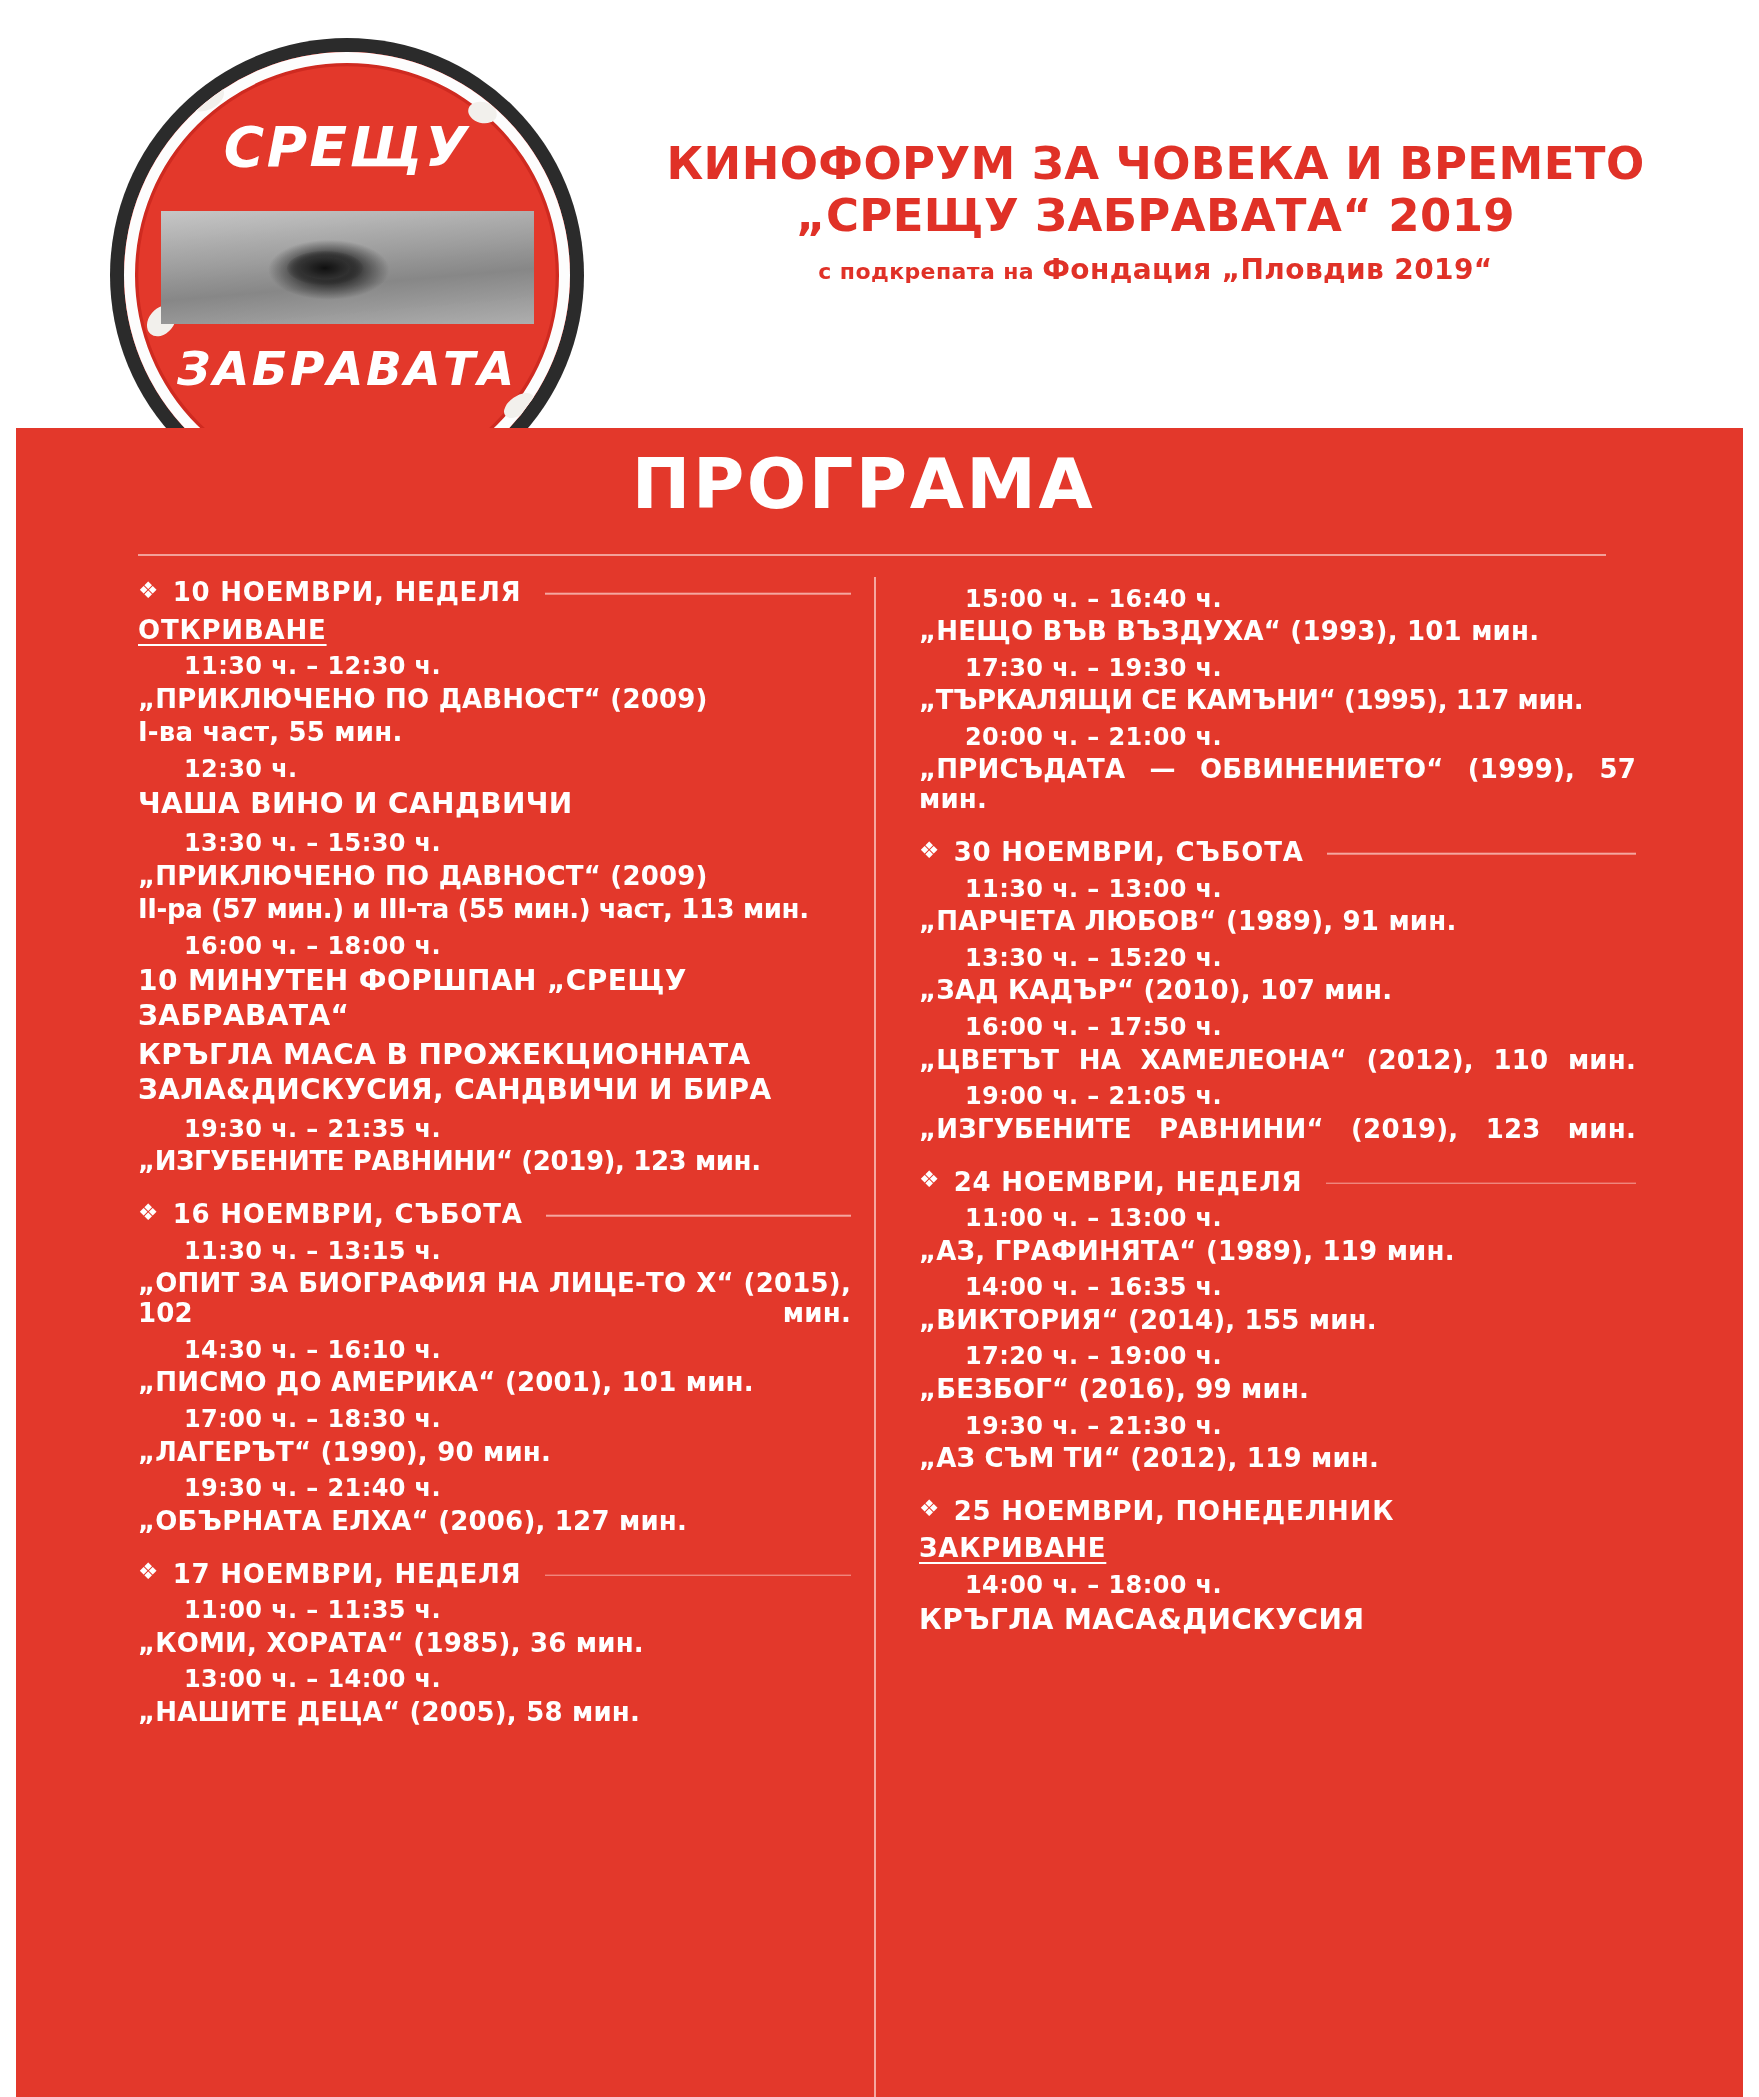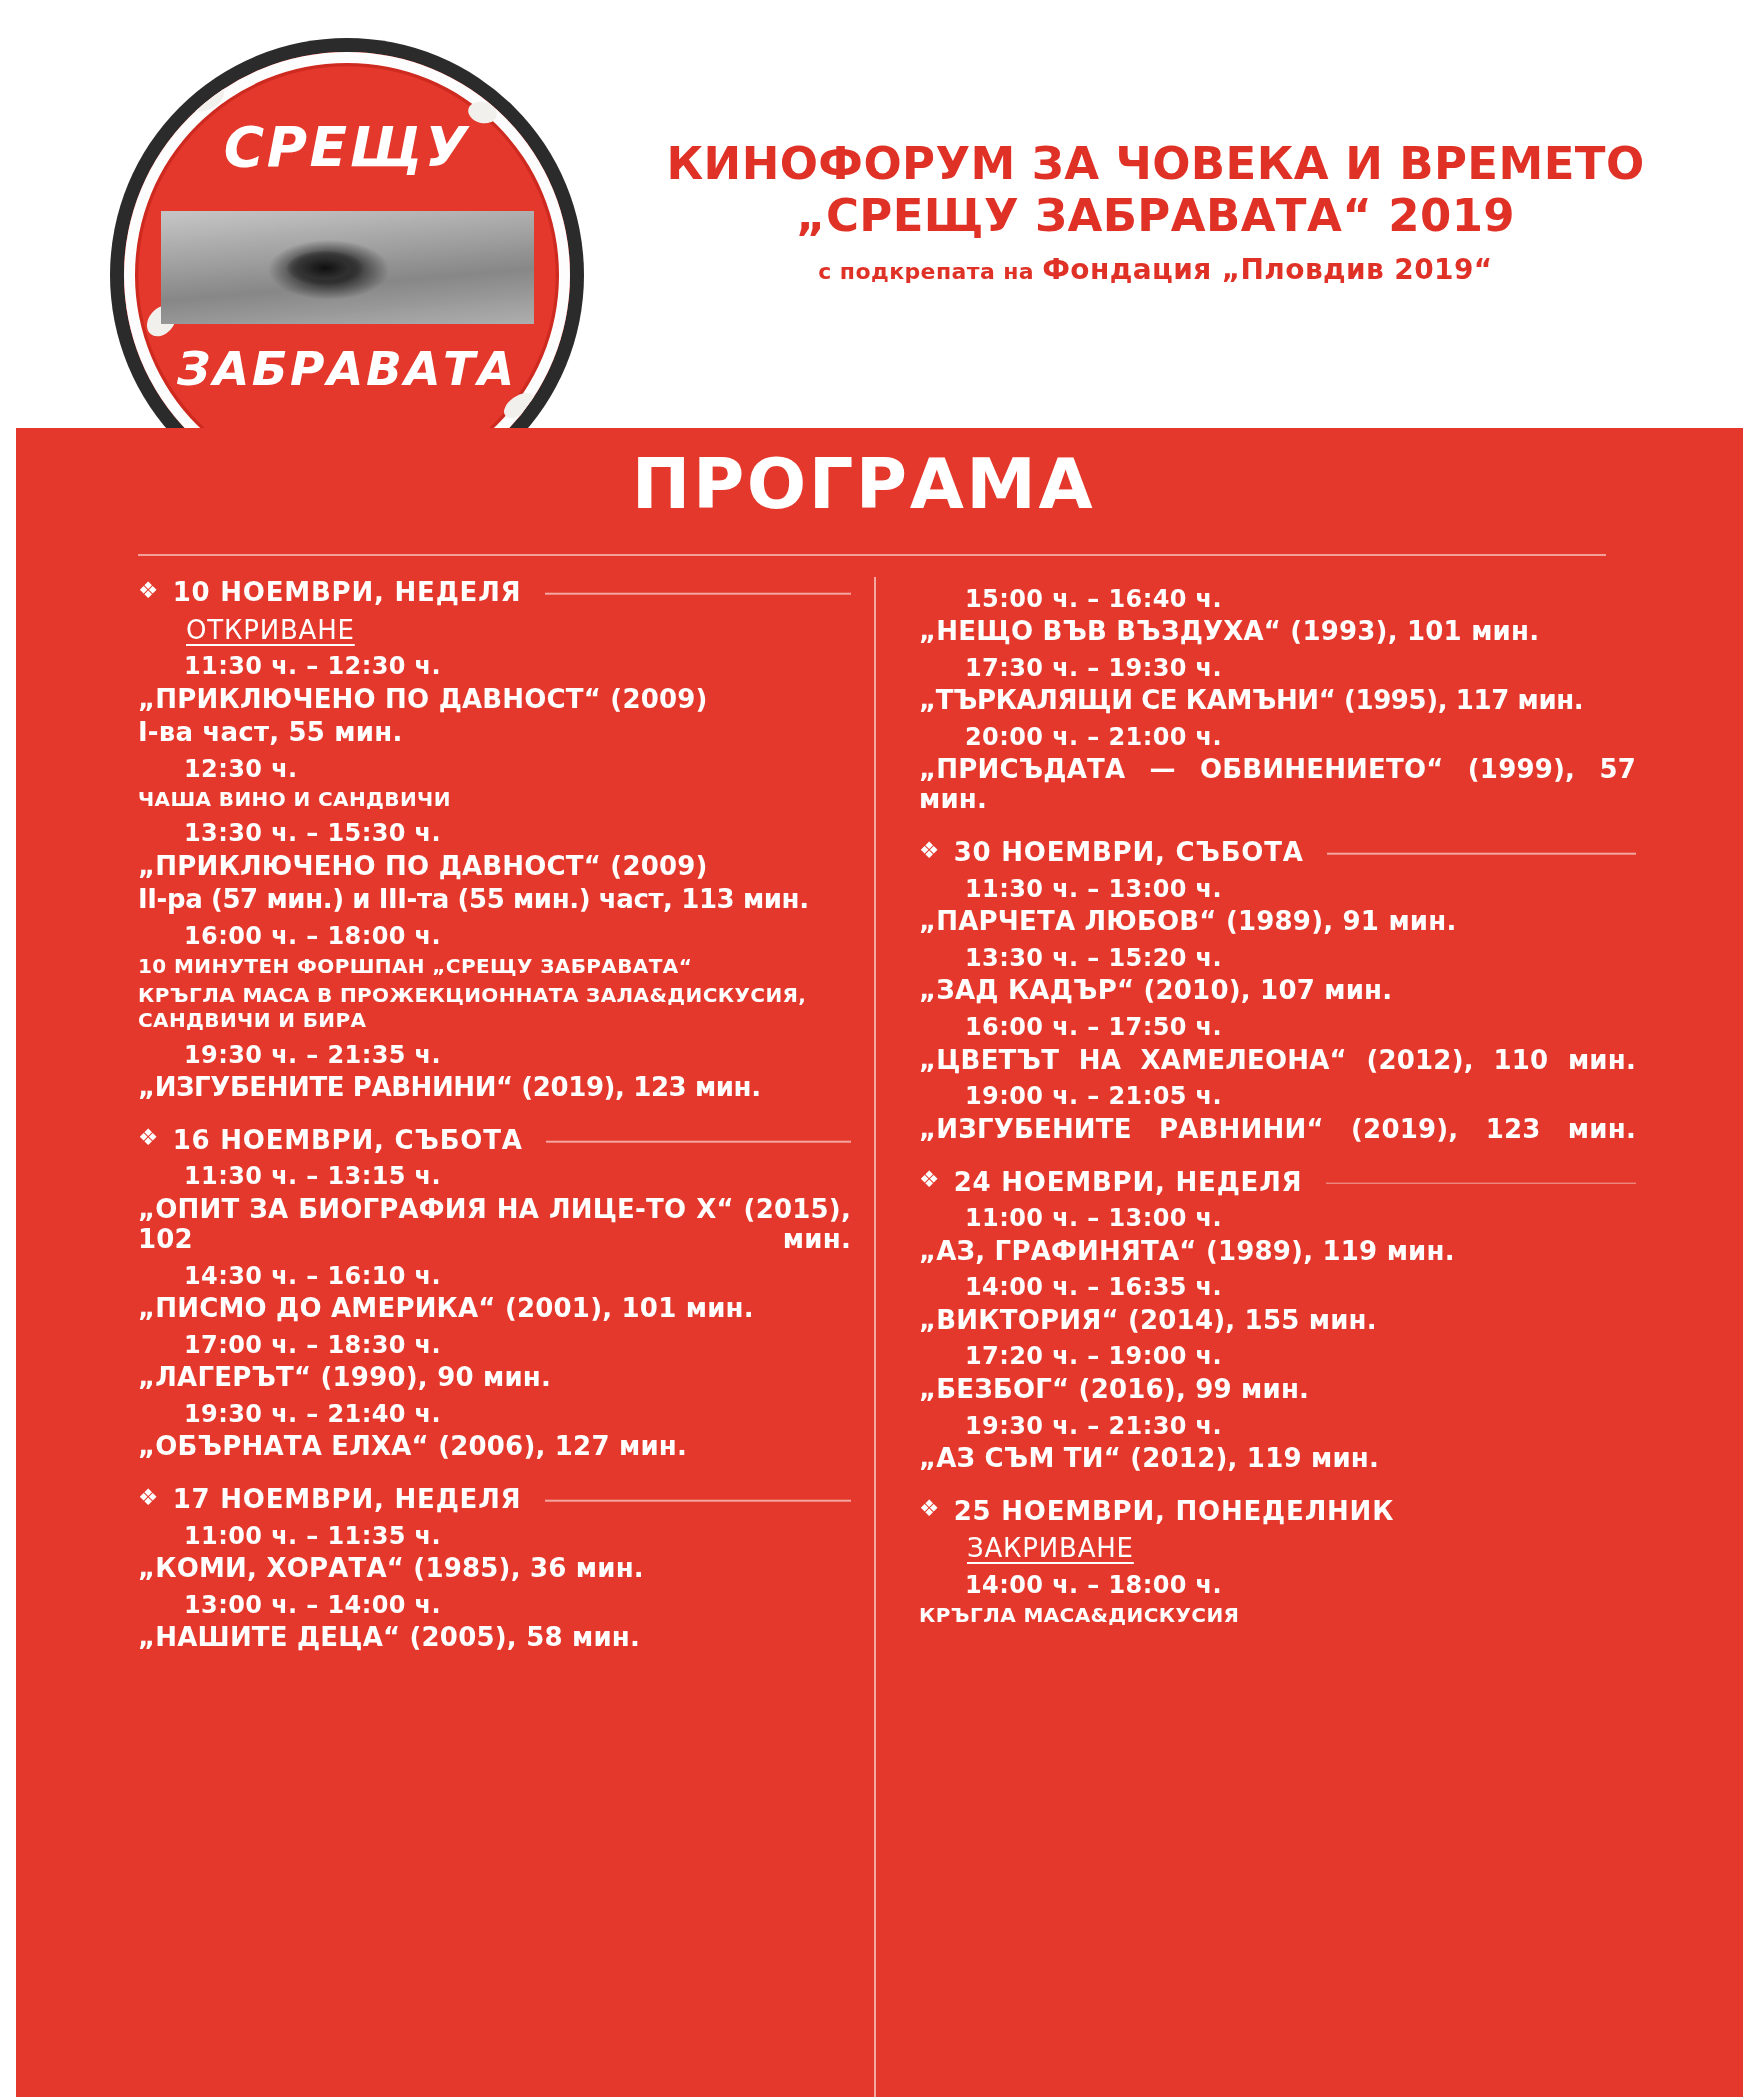--- a/index.html
+++ b/index.html
@@ -150,27 +150,26 @@
     flex: 1 1 auto;
     height: 1.7px;
     background: #f6b3ad;
     opacity: .9;
     margin-left: 9.2px;
     transform: translateY(1.7px);
   }
 
   .section-word {
     font-size: 26px;
-    font-weight: 400;
+    font-weight: 700;
     letter-spacing: 0.8px;
     margin-top: 7.6px;
     text-decoration: underline;
     text-underline-offset: 5px;
     text-decoration-thickness: 1.7px;
-    margin-left: 48px;
   }
 
   .time {
     font-size: 24px;
     font-weight: 700;
     letter-spacing: 0.4px;
     margin-top: 7.6px;
     padding-left: 46px;
     white-space: nowrap;
   }
@@ -179,21 +178,21 @@
     font-weight: 700;
     letter-spacing: 0.2px;
     margin-top: 3.4px;
     line-height: 1.16;
   }
   .title.justify {
     text-align: justify;
     text-align-last: justify;
   }
   .note {
-    font-size: 20px;
+    font-size: 28px;
     font-weight: 700;
     letter-spacing: 0.4px;
     margin-top: 4.2px;
     line-height: 1.24;
   }
   .title.tight { letter-spacing: -0.4px; }
 
   
   .badge {
     position: absolute;

